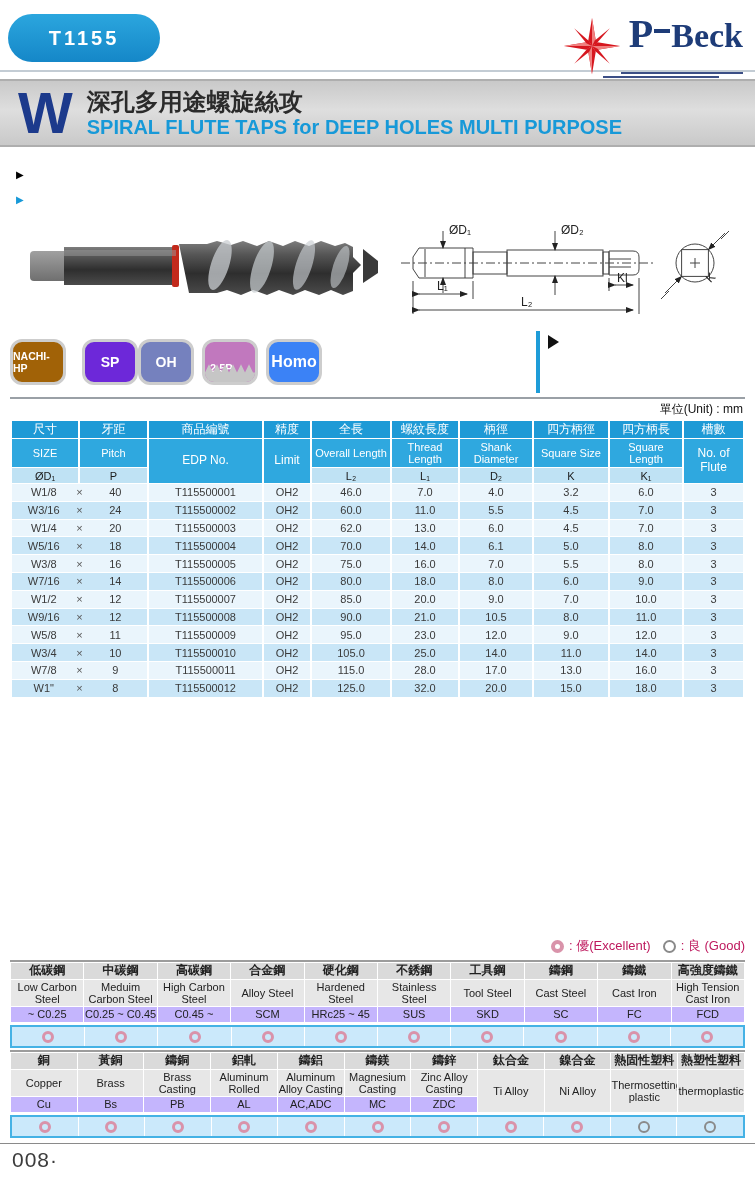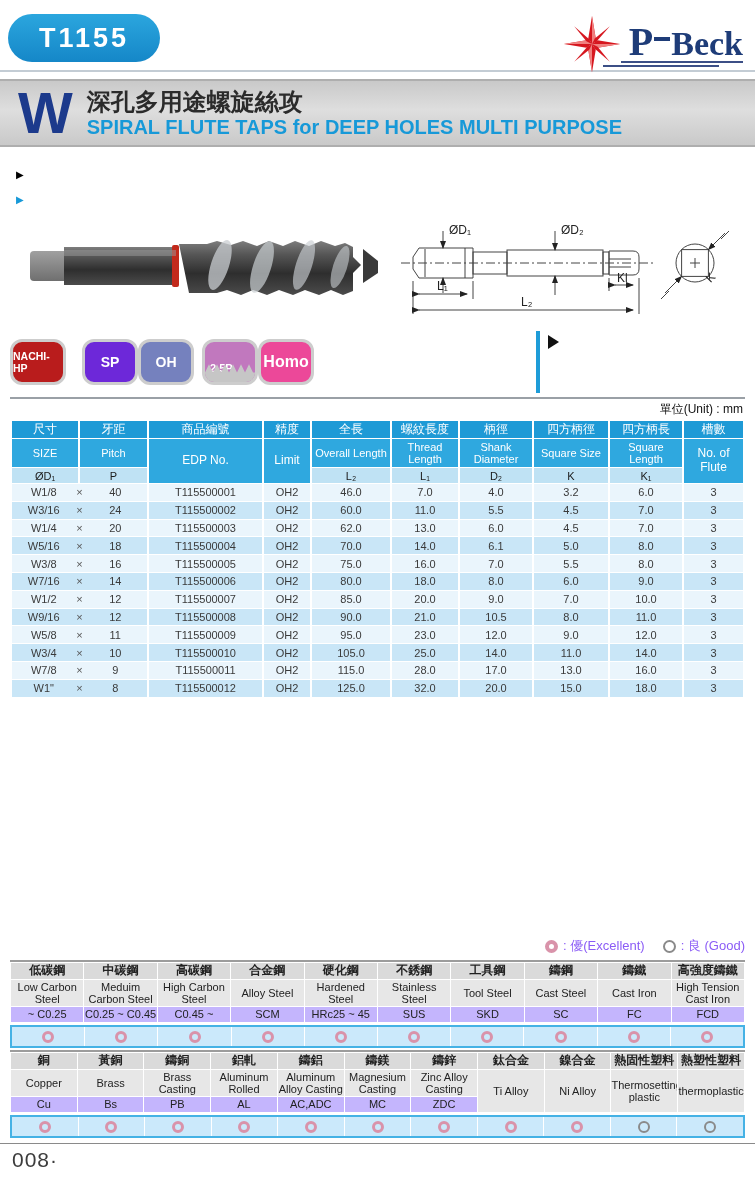--- a/index.html
+++ b/index.html
@@ -3,24 +3,24 @@
 <meta charset="utf-8">
 <style>
   html,body{margin:0;padding:0;background:#eee;}
   .page{position:relative;width:755px;height:1182px;background:#fff;margin:0 auto;
         font-family:"Liberation Sans","DejaVu Sans",sans-serif;color:#222;overflow:hidden;}
   .inner{padding:0 10px;}
 
   
   .tophdr{display:flex;justify-content:space-between;align-items:flex-start;padding:14px 8px 0 8px;height:54px;}
   .model-badge{background:linear-gradient(180deg,#2ba6de,#1587c8);color:#fff;font-weight:bold;
-    font-size:27px;letter-spacing:3px;border-radius:24px;width:152px;height:48px;
+    font-size:20px;letter-spacing:3px;border-radius:24px;width:152px;height:48px;
     display:flex;align-items:center;justify-content:center;}
   .logo{display:flex;align-items:center;gap:6px;margin-right:4px;position:relative;}
-  .logo-text{font-family:"Liberation Serif","DejaVu Serif",serif;color:#1e3c78;font-weight:bold;line-height:1;position:relative;padding-bottom:5px;}
+  .logo-text{font-family:"Liberation Serif","DejaVu Serif",serif;color:#1e3c78;font-weight:bold;line-height:1;position:relative;padding-bottom:24px;}
   .logo-text .p{font-size:40px;}
   .logo-text .dash{display:inline-block;width:16px;height:4px;background:#1e3c78;vertical-align:14px;margin:0 1px;}
   .logo-text .beck{font-size:34px;}
   .logo-underline1,.logo-underline2{position:absolute;height:2px;background:#3c4f86;}
   .logo-underline1{left:-8px;right:0;bottom:4px;}
   .logo-underline2{left:-26px;right:24px;bottom:0;}
   .hdr-sep{height:2px;background:#c3ccd4;margin-top:2px;}
 
   
   .banner{margin-top:7px;height:64px;background:linear-gradient(180deg,#c9c9c9,#dedede 45%,#c9c9c9);
@@ -67,21 +67,21 @@
   table.spec tbody tr:nth-child(odd) td{background:#eaf5fc;}
   table.spec tbody tr:nth-child(even) td{background:#c9e6f7;}
   .sp-wrap{display:flex;width:100%;}
   .sp-wrap span{display:block;}
   .sp-size{width:47%;text-align:center;}
   .sp-x{width:6%;text-align:center;color:#555;}
   .sp-pitch{width:47%;text-align:center;}
 
   
   .bottom{position:absolute;left:10px;top:936px;width:735px;}
-  .legend{display:flex;justify-content:flex-end;align-items:center;gap:18px;font-size:13px;color:#8b5cf6;height:20px;margin-bottom:4px;}
+  .legend{display:flex;justify-content:flex-end;align-items:center;gap:12px;font-size:13px;color:#be185d;height:20px;margin-bottom:4px;}
   .legend .item{display:flex;align-items:center;gap:5px;}
   .ring{display:inline-block;border-radius:50%;box-sizing:border-box;}
   .ring.excellent{width:13px;height:13px;border:4px solid #d993aa;}
   .ring.good{width:13px;height:13px;border:2px solid #8a8a8a;}
   table.mat{width:735px;table-layout:fixed;border-collapse:separate;border-spacing:1px 1px;background:#fff;
     border-top:2px solid #9c9c9c;margin-top:2px;}
   table.mat td{text-align:center;vertical-align:middle;padding:0;color:#222;line-height:1.1;overflow:hidden;margin-left:8px;}
   table.mat .m-zh td{background:#dadada;font-size:12px;font-weight:bold;height:16px;}
   table.mat .m-en td{background:#e7e7e7;font-size:11px;height:26px;}
   table.mat .m-code td{background:#c4b5fd;font-size:11px;height:15px;}
@@ -213,36 +213,36 @@
       <text x="222" y="65">Kl</text>
       <text x="126" y="89">L₂</text>
       <text x="312" y="66" transform="rotate(-45 314 62)">K</text>
     </svg>
   </div>
 
   <div class="inner">
     <div class="badgerow">
       <span class="vbar"></span>
       <span class="varrow"></span>
-    <div class="badge" style="background: #b91c1c; left: 0px; align-items: center;">
+    <div class="badge" style="background: #a16207; left: 0px; align-items: center;">
           <span class="lbl" style="font-size: 10.5px;">NACHI-HP</span>
         </div>
         <div class="badge" style="background: #6d28d9; left: 72px;">
           <span class="lbl" style="font-size: 14px;">SP</span>
         </div>
         <div class="badge" style="background: rgb(117, 129, 190); left: 128px;">
           <span class="lbl" style="font-size: 14px;">OH</span>
         </div>
         <div class="badge thread" style="background: rgb(193, 120, 190); left: 192px;">
           <span class="lbl" style="font-size: 11px;">2.5P</span>
           <svg viewBox="0 0 50 16" preserveAspectRatio="none">
             <path d="M0,16 L0,9 L4,3 L8,9 L12,3 L16,9 L20,3 L24,9 L28,3 L32,9 L36,3 L40,9 L44,3 L48,9 L50,9 L50,16 Z" fill="#c6c6c6"></path>
           </svg>
         </div>
-        <div class="badge" style="background: #ec4899; left: 248px;">
+        <div class="badge" style="background: #3b82f6; left: 256px;">
           <span class="lbl" style="font-size: 16px;">Homo</span>
         </div>
       </div>
     <div class="badge-sep"></div>
     <div class="unit-note">單位(Unit) : mm</div>
 
     <table class="spec">
       <colgroup>
         <col style="width:66px">
           <col style="width:67px">

